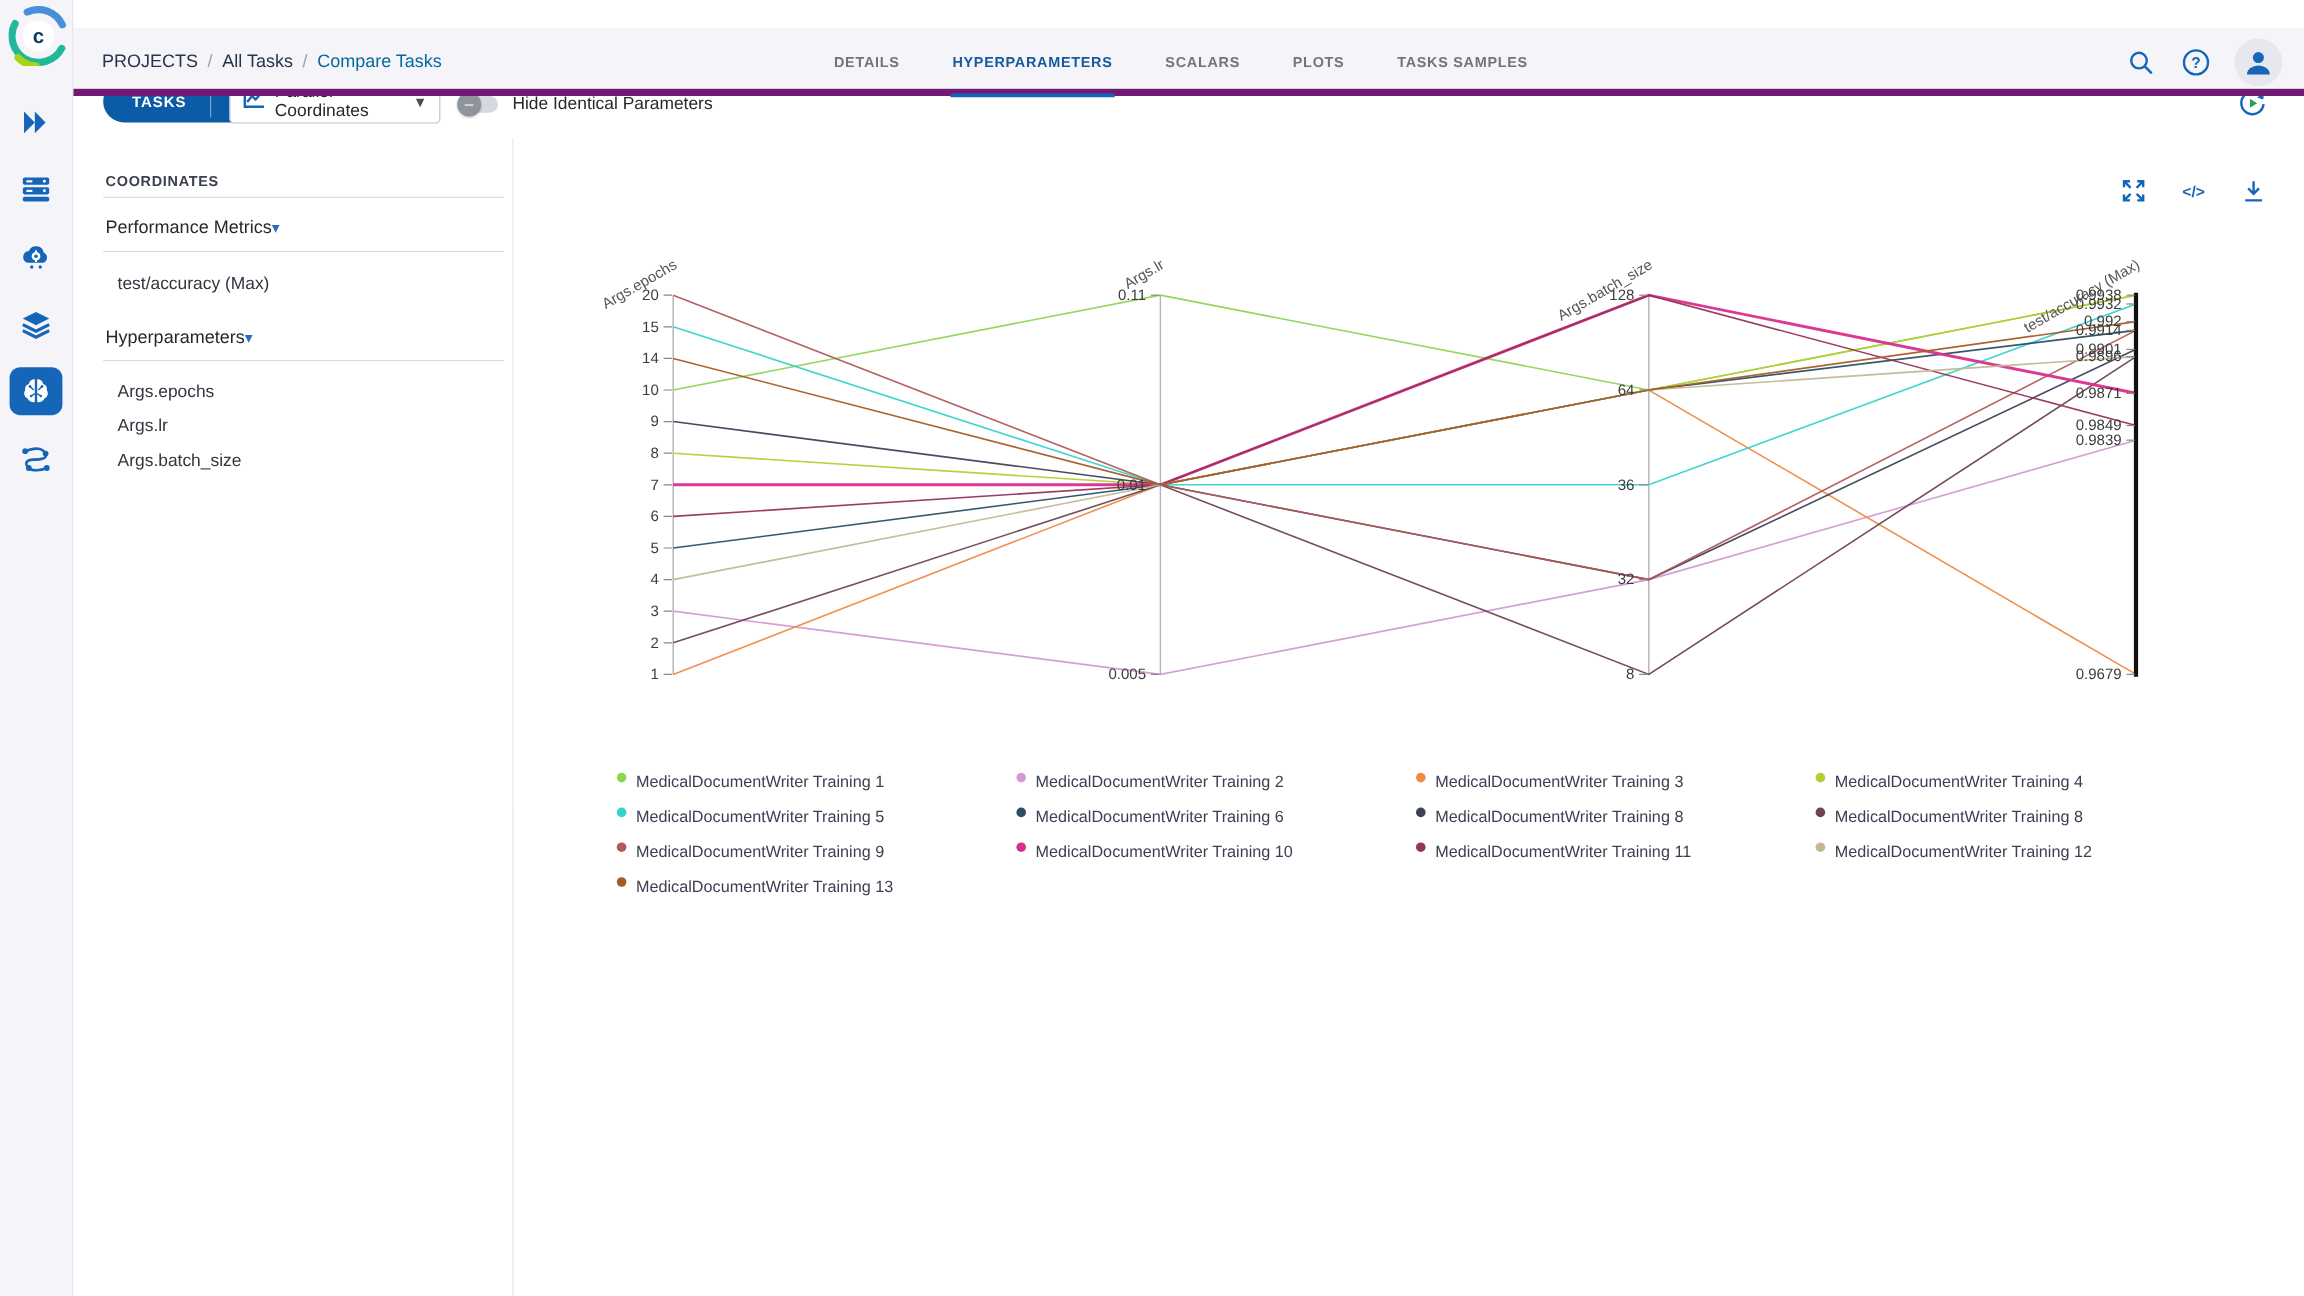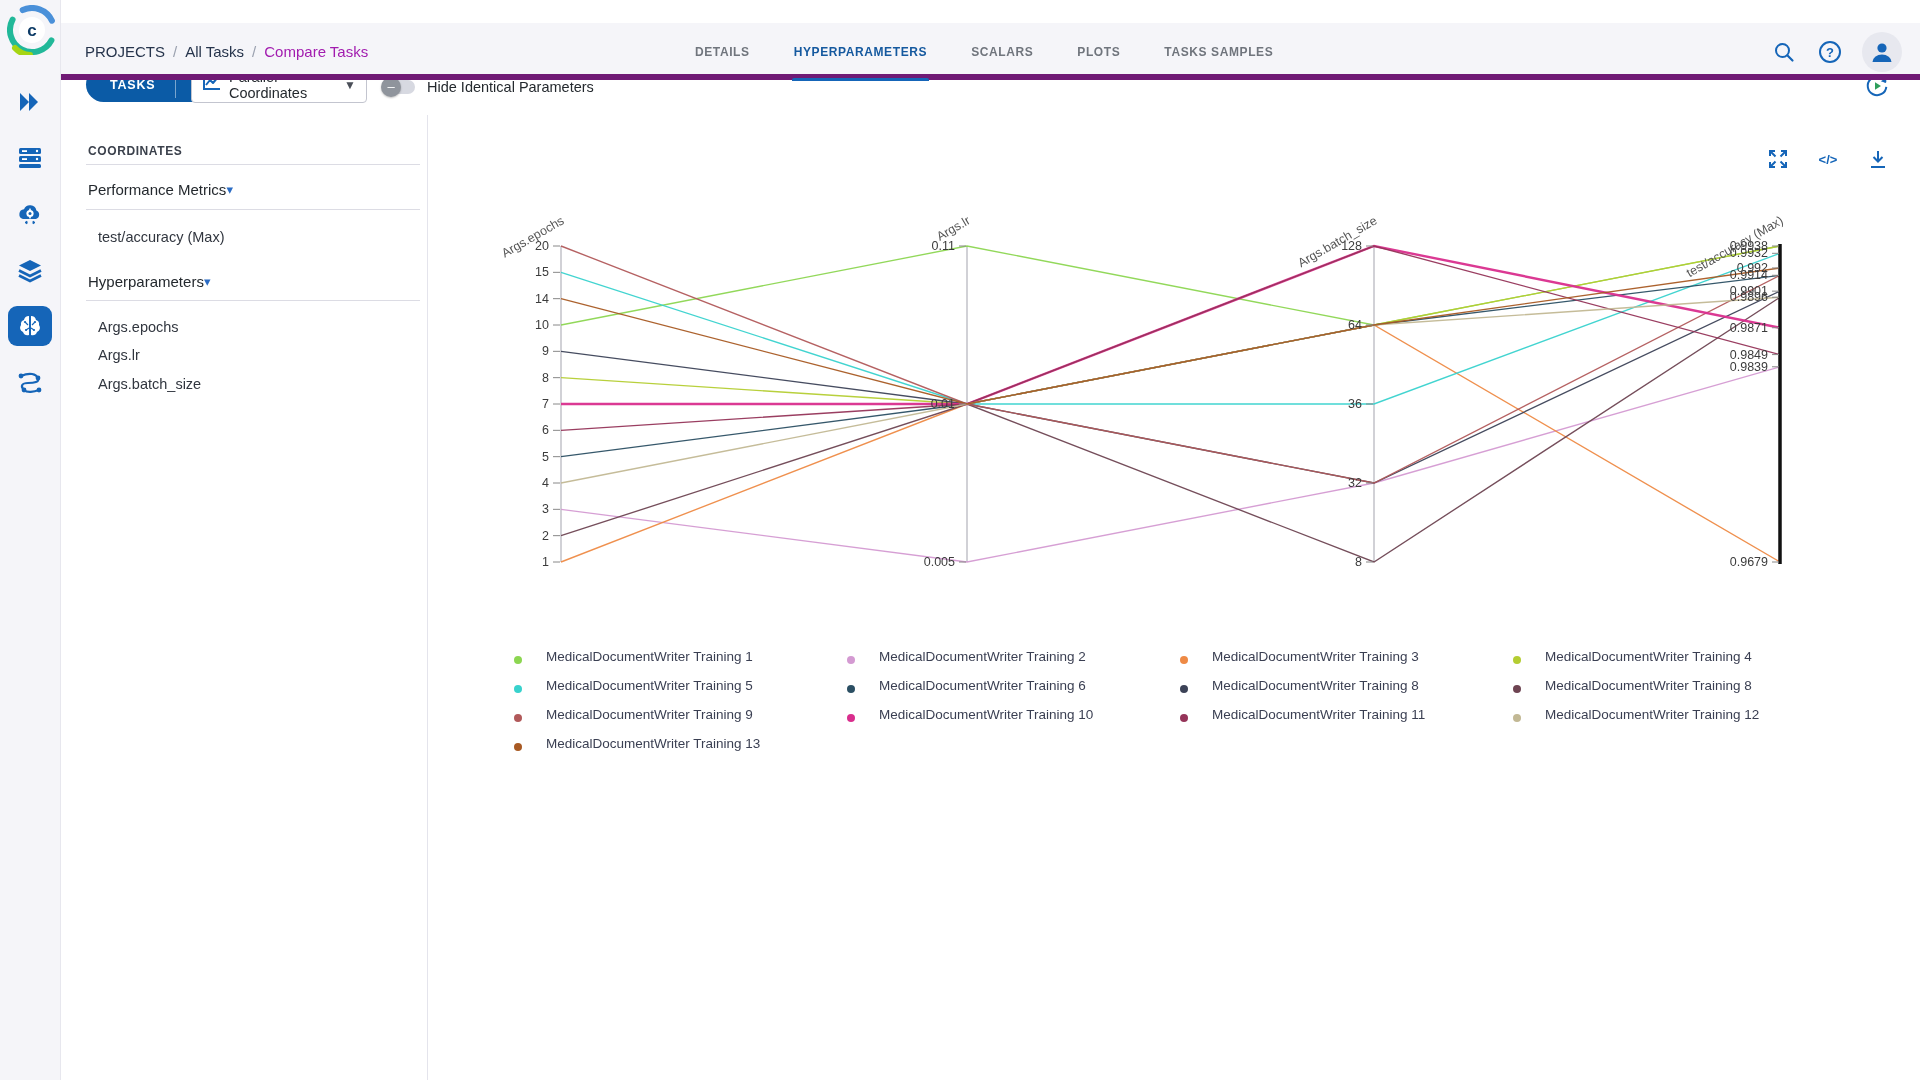--- a/index.html
+++ b/index.html
@@ -9,21 +9,21 @@
   
   #app-header { position:absolute; left:61px; top:0; width:1859px; height:57px;
     background:#f5f5f9; border-bottom:6px solid #701a75; z-index:5;margin-top:23px; }
   #nav-rail { position:absolute; left:0; top:0; width:61px; height:1080px;
     background:#f5f5f9; border-right:1px solid #e7e7ee; z-index:6; }
 
   .crumbs { position:absolute; left:24px; top:0; height:57px; display:flex; align-items:center;
     gap:8px; font-size:15px; }
   .crumb { color:#26344c; cursor:pointer; }
   .crumb-sep { color:#9aa0ae; }
-  .crumb.active { color:#a21caf; }
+  .crumb.active { color:#0369a1; }
 
   .tabs { position:absolute; left:634px; top:0; height:57px; display:flex; gap:44px; }
   .tab { position:relative; display:flex; align-items:center; height:100%;
     font-size:12px; font-weight:700; letter-spacing:.6px; color:#70757d; cursor:pointer; }
   .tab.active { color:#15599f; }
   .tab.active::after { content:""; position:absolute; left:-2px; right:-2px; bottom:-1px;
     height:3px; background:#1565b8; border-radius:2px 2px 0 0; }
 
   .hdr-icons { position:absolute; right:18px; top:0; height:57px; display:flex; align-items:center; gap:18px; }
   .hicon { width:28px; height:28px; display:flex; align-items:center; justify-content:center; cursor:pointer; }
@@ -70,21 +70,21 @@
   
   #chart-pane { position:absolute; left:428px; top:115px; width:1492px; height:560px; background:#fff; }
   #chart-svg { position:absolute; left:0; top:0; }
   .chart-actions { position:absolute; right:30px; top:32px; display:flex; gap:26px; align-items:center; }
   .cicon { width:24px; height:24px; display:flex; align-items:center; justify-content:center;
     cursor:pointer; color:#1565b8; font-weight:700; font-size:13px; }
 
   
   #legend { position:absolute; left:514px; top:644px; width:1340px;
     display:grid; grid-template-columns:repeat(4,333px); row-gap:9px; }
-  .legend-item { display:flex; align-items:flex-end; gap:24px; height:20px; cursor:pointer; }
+  .legend-item { display:flex; align-items:flex-start; gap:8px; height:20px; cursor:pointer; }
   .legend-dot { width:8px; height:8px; border-radius:50%; flex:none; }
   .legend-text { font-size:13.5px; color:#3a3f52; white-space:nowrap; }
 
   
   .rail-icon { position:absolute; left:50%; transform:translateX(-50%); width:30px; height:30px;
     display:flex; align-items:center; justify-content:center; cursor:pointer; }
   .rail-icon.active-box { width:44px; height:40px; background:#1565b8; border-radius:9px; }
   .logo-wrap { position:absolute; left:7px; top:5px; width:50px; height:50px; cursor:pointer; }
 </style>
 </head>

